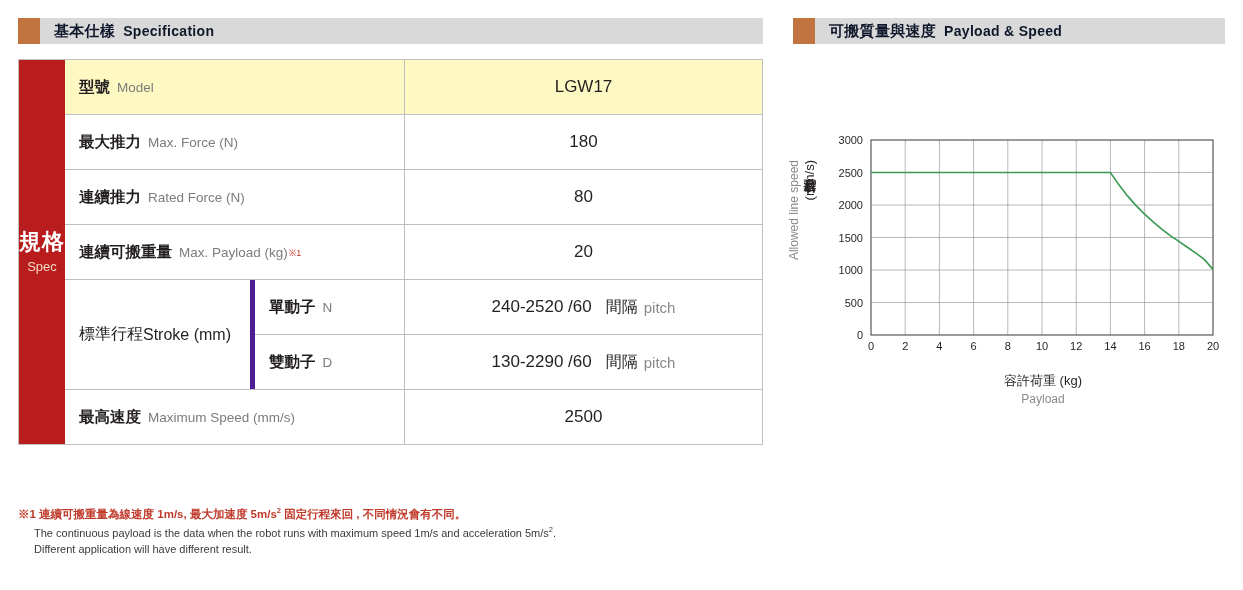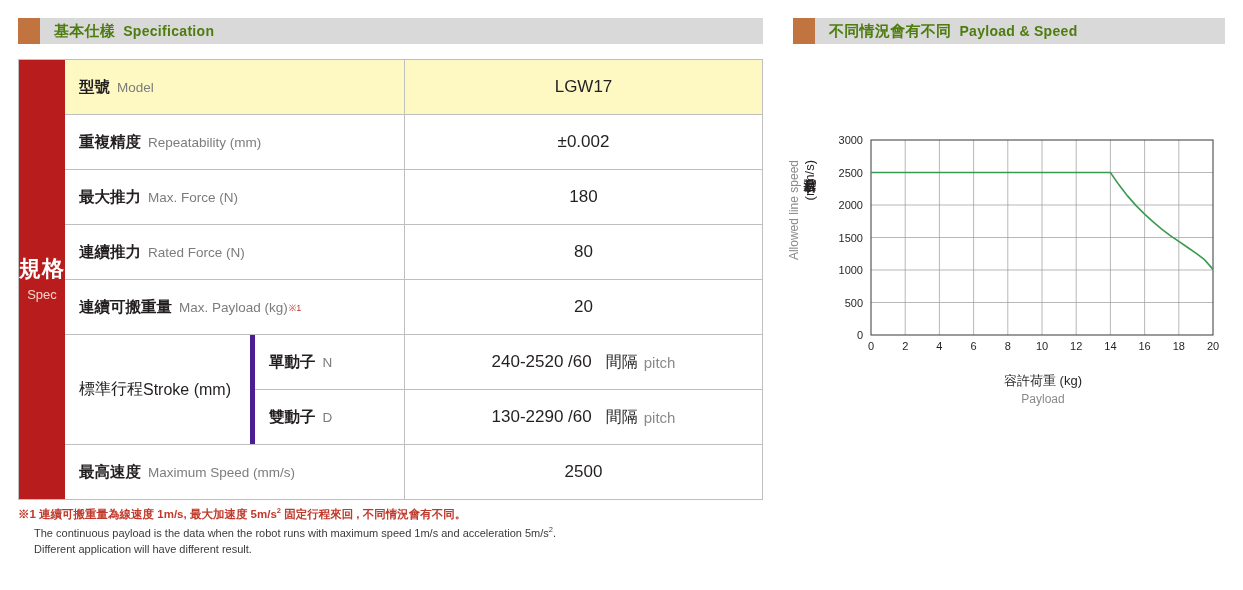--- a/index.html
+++ b/index.html
@@ -29,21 +29,21 @@
     background: #c1743f;
     flex: 0 0 22px;
   }
   .section-header .htext {
     display: flex;
     align-items: center;
     padding-left: 14px;
     font-size: 14.5px;
     font-weight: bold;
     letter-spacing: .3px;
-    color: #4d7c0f;
+    color: #0f172a;
     white-space: nowrap;
   }
   .section-header .htext .cjk { font-size: 15px; }
   .section-header .htext .en { font-size: 14px; margin-left: 8px; }
 
   #spec-header { left: 18px; top: 18px; width: 745px; }
   #payload-header { left: 793px; top: 18px; width: 432px; }
 
   
   #spec-table {
@@ -230,48 +230,41 @@
   <div class="accent"></div>
   <div class="htext">
     <span class="cjk">基本仕樣</span>
     <span class="en">Specification</span>
   </div>
 </div>
 
 <div class="section-header" id="payload-header">
   <div class="accent"></div>
   <div class="htext">
-    <span class="cjk">不同情況會有不同</span>
+    <span class="cjk">可搬質量與速度</span>
     <span class="en">Payload &amp; Speed</span>
   </div>
 </div>
 
 <div id="spec-table">
   <div class="spec-left">
     <div class="cn">規格</div>
     <div class="en">Spec</div>
   </div>
 
   <div class="spec-rows">
 
     <div class="srow model">
       <div class="lbl">
         <span class="cn">型號</span>
         <span class="en">Model</span>
       </div>
       <div class="val">LGW17</div>
     </div>
 
-    <div class="srow">
-      <div class="lbl">
-        <span class="cn">重複精度</span>
-        <span class="en">Repeatability (mm)</span>
-      </div>
-      <div class="val">±0.002</div>
-    </div>
 
     <div class="srow">
       <div class="lbl">
         <span class="cn">最大推力</span>
         <span class="en">Max. Force (N)</span>
       </div>
       <div class="val">180</div>
     </div>
 
     <div class="srow">

